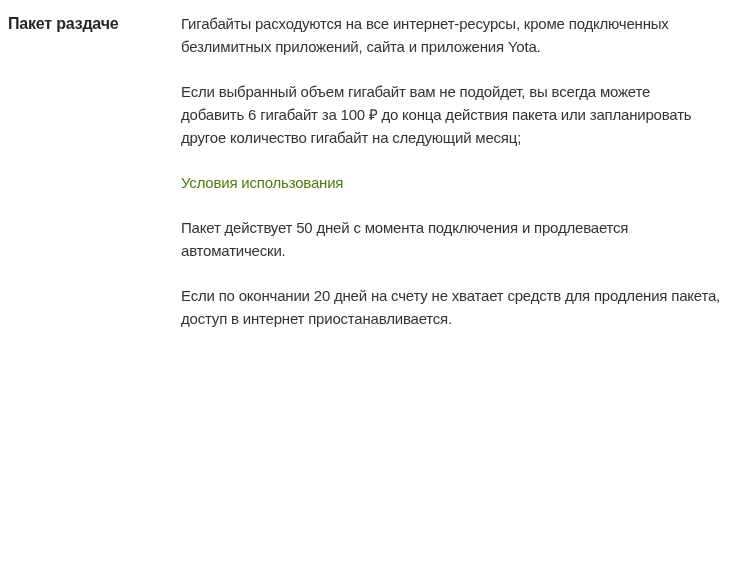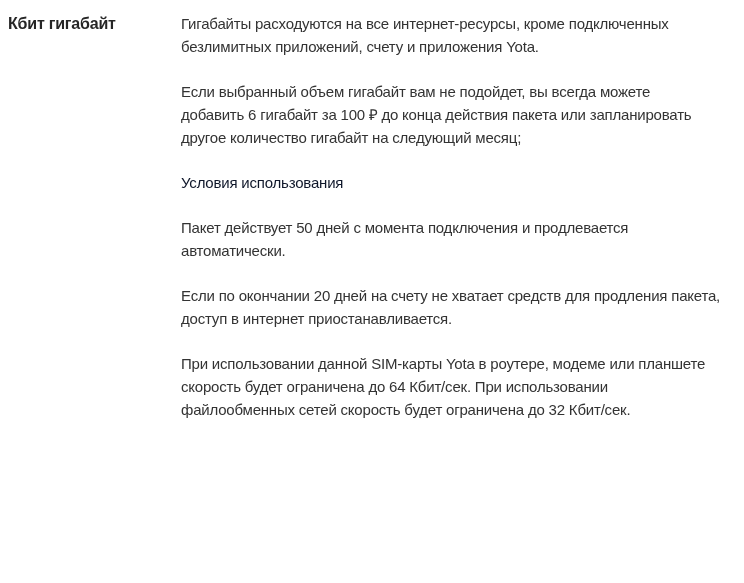--- a/index.html
+++ b/index.html
@@ -41,45 +41,42 @@
   }
   .row-content p {
     margin: 0 0 22px 0;
     white-space: pre-line;
   }
   .row-content h4 {
     margin: 4px 0 22px 0;
     font-size: 15px;
     line-height: 23px;
     font-weight: normal;
-    color: #0f172a;
+    color: #4d7c0f;
     white-space: pre-line;
   }
 </style>
 </head>
 <body>
 
 <div class="row">
-  <div class="row-label">Кбит гигабайт</div>
+  <div class="row-label">Пакет раздаче</div>
 
   <div class="row-content">
     <p>Гигабайты расходуются на все интернет-ресурсы, кроме подключенных
-безлимитных приложений, счету и приложения Yota.</p>
+безлимитных приложений, сайта и приложения Yota.</p>
 
     <p>Если выбранный объем гигабайт вам не подойдет, вы всегда можете
 добавить 6 гигабайт за 100 ₽ до конца действия пакета или запланировать
 другое количество гигабайт на следующий месяц;</p>
 
     <h4>Условия использования</h4>
 
     <p>Пакет действует 50 дней с момента подключения и продлевается
 автоматически.</p>
 
 
     <p>Если по окончании 20 дней на счету не хватает средств для продления пакета,
 доступ в интернет приостанавливается.</p>
 
-    <p>При использовании данной SIM-карты Yota в роутере, модеме или планшете
-скорость будет ограничена до 64 Кбит/сек. При использовании
-файлообменных сетей скорость будет ограничена до 32 Кбит/сек.</p>
 
   </div>
 </div>
 
 </body></html>

